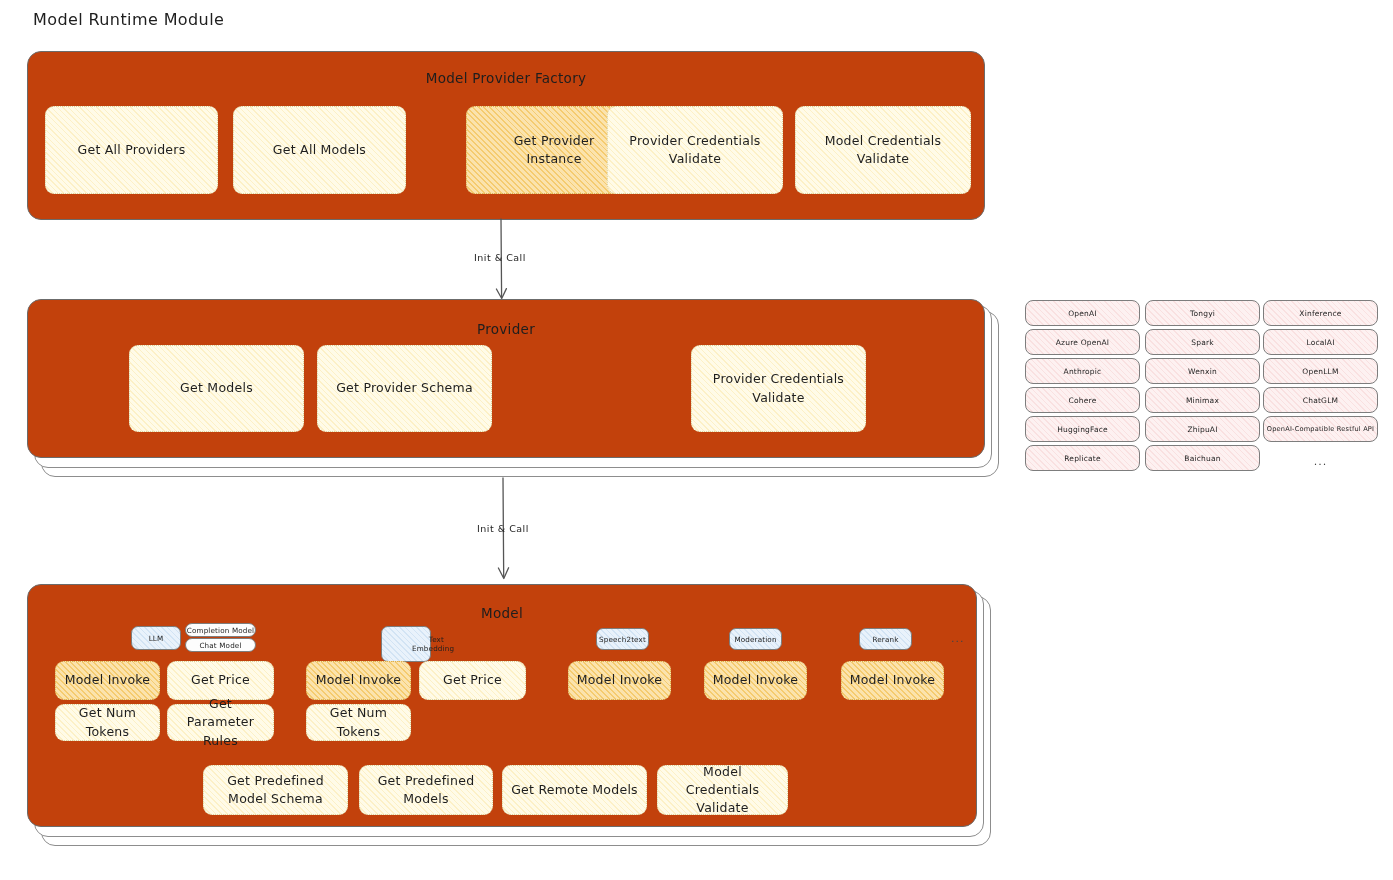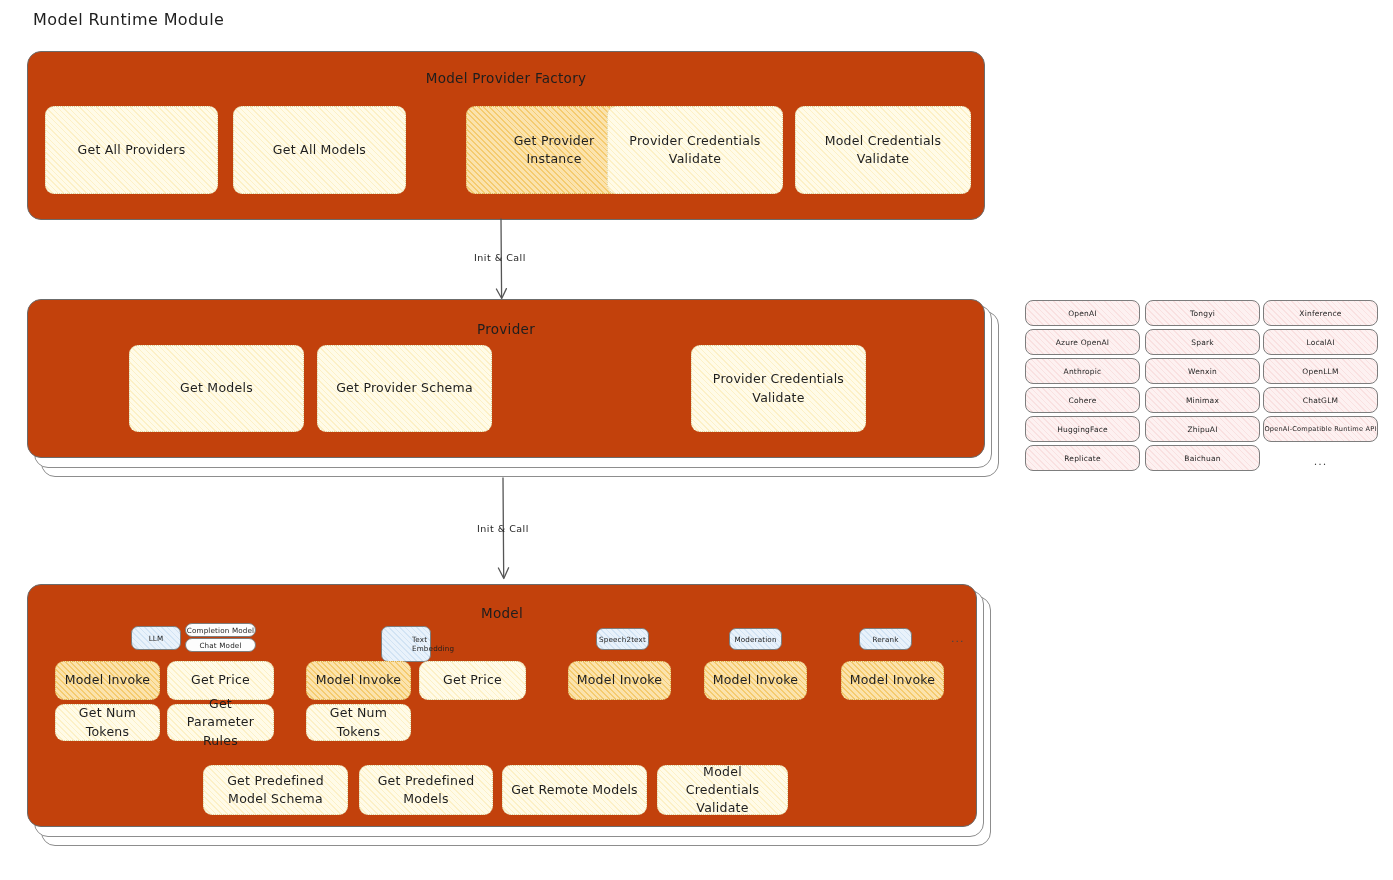--- a/index.html
+++ b/index.html
@@ -122,21 +122,21 @@
     color: #444;
   }
 
   
   .badge {
     position: absolute;
     box-sizing: border-box;
     display: flex;
     align-items: center;
     justify-content: center;
-    text-align: left;
+    text-align: right;
     border-radius: 7px;
     border: 1.1px solid #7d7d7d;
     font-size: 7.2px;
     line-height: 1.25;
     letter-spacing: .15px;
     color: #1e1e1e;
   }
   .badge.blue {
     background:
       repeating-linear-gradient(45deg,
@@ -259,21 +259,21 @@
   <div class="pill" style="left:1263px; top:329px; width:115px; height:26px;">
     <span>LocalAI</span>
   </div>
   <div class="pill" style="left:1263px; top:358px; width:115px; height:26px;">
     <span>OpenLLM</span>
   </div>
   <div class="pill" style="left:1263px; top:387px; width:115px; height:26px;">
     <span>ChatGLM</span>
   </div>
   <div class="pill" style="left:1263px; top:416px; width:115px; height:26px; font-size:6.6px;">
-    <span>OpenAI-Compatible Runtime API</span>
+    <span>OpenAI-Compatible Restful API</span>
   </div>
   <div class="pill ellipsis" style="left:1263px; top:452px; width:115px; height:18px;">
     <span>...</span>
   </div>
 
   <svg class="arrow-svg" style="left:495px; top:478px;" width="24" height="106" viewBox="0 0 24 106">
     <path d="M8 0 L8.7 99" stroke="#555" stroke-width="1.3" fill="none" stroke-linecap="round"></path>
     <path d="M3.4 90 L8.8 100.5 L13.6 89.8" stroke="#555" stroke-width="1.3" fill="none" stroke-linecap="round" stroke-linejoin="round"></path>
   </svg>
   <div class="arrow-label" style="left:477px; top:523px;">Init &amp; Call</div>

